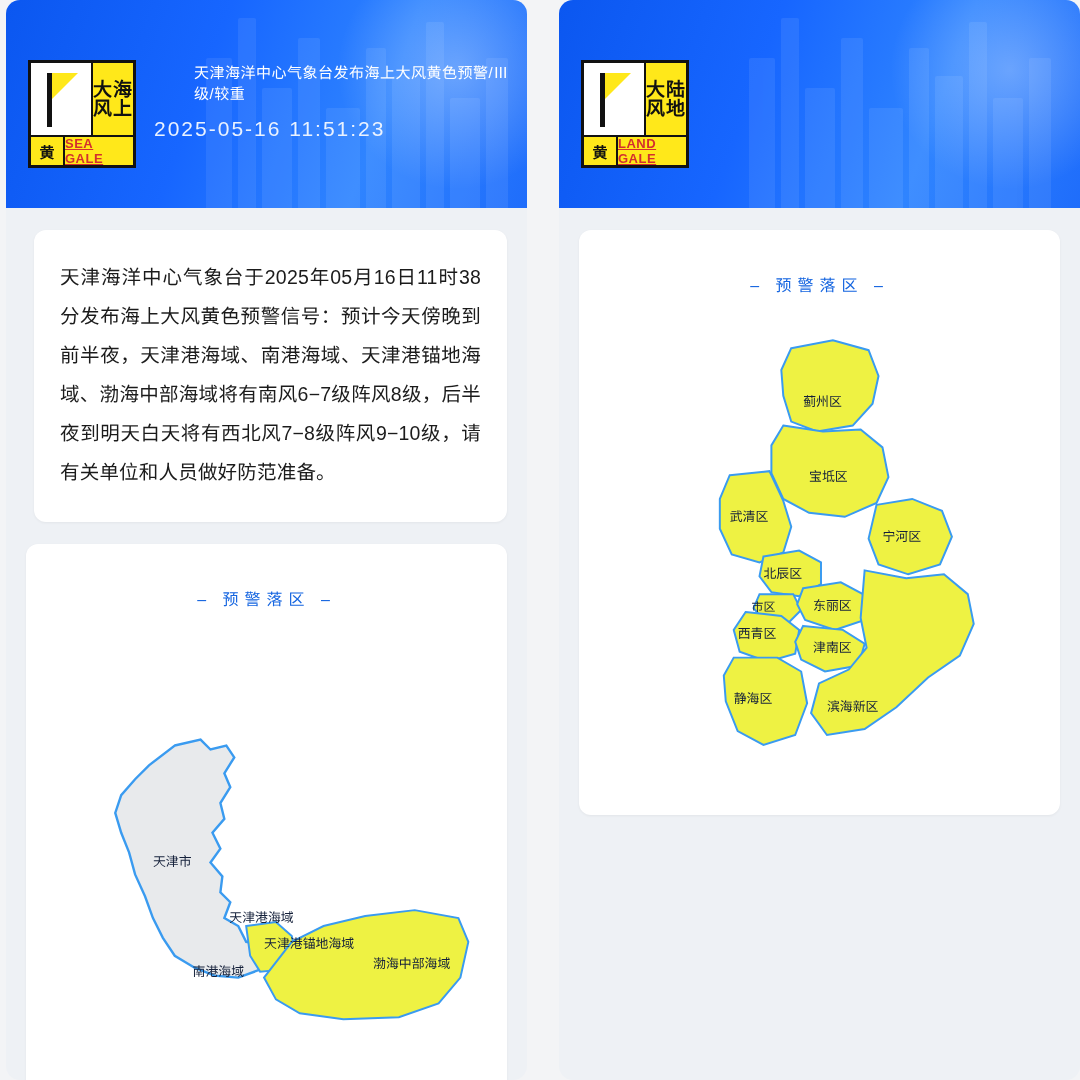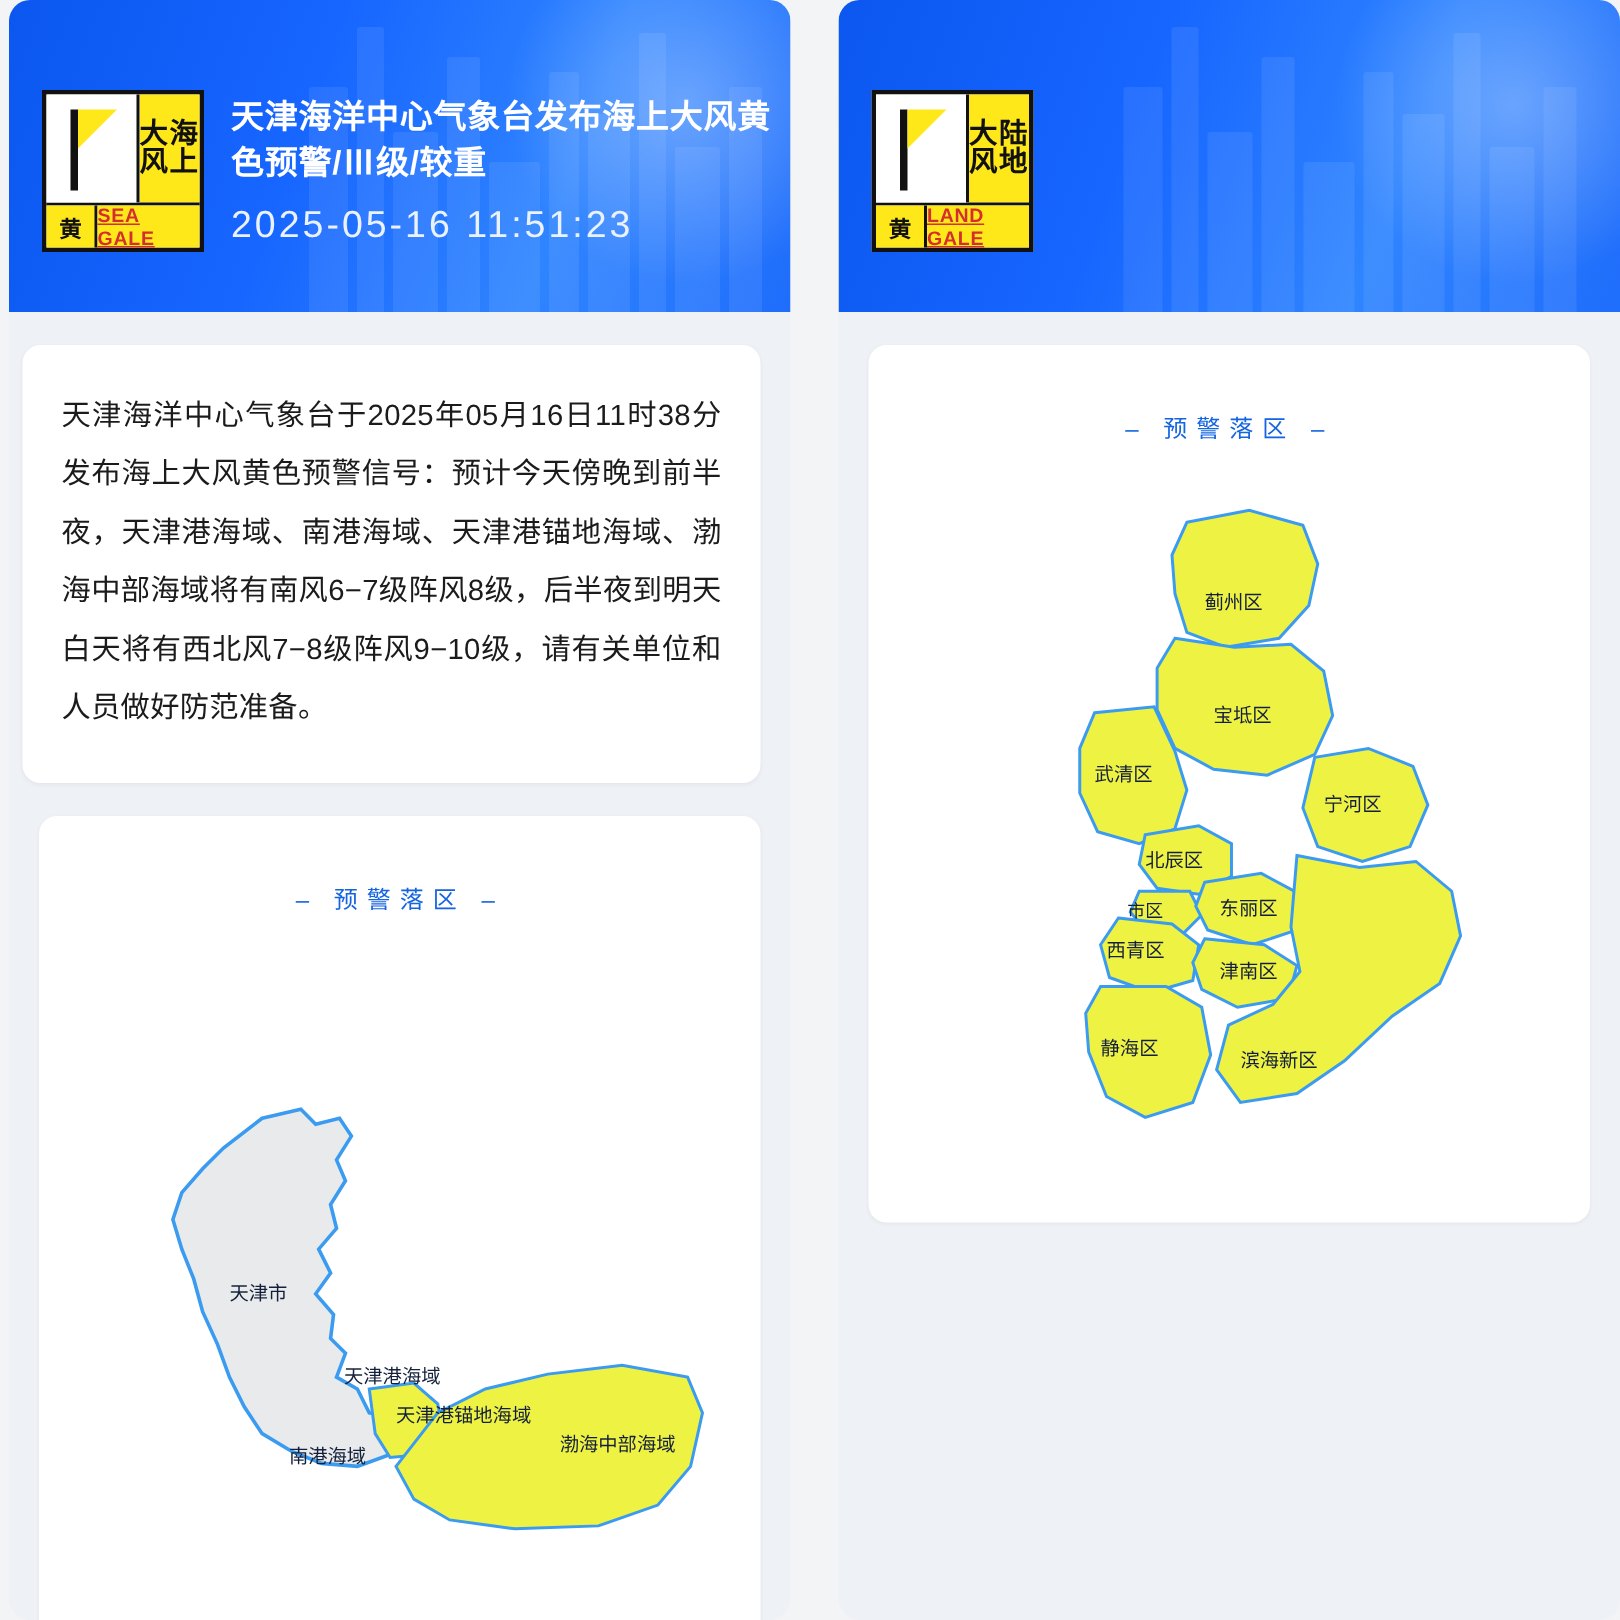--- a/index.html
+++ b/index.html
@@ -142,39 +142,40 @@
     justify-content: center;
     letter-spacing: 0.5px;
     text-decoration: underline;
   }
   .head-text {
     margin-left: 18px;
     color: #ffffff;
     padding-top: 2px;
   }
   .head-title {
-    font-size: 22px;
-    font-weight: 700;
+    font-size: 15px;
+    font-weight: 400;
     line-height: 1.42;
     max-width: 360px;
     letter-spacing: 0.5px;
+    margin-left: 40px;
   }
   .head-time {
     margin-top: 12px;
-    font-size: 25px;
+    font-size: 21px;
     font-weight: 400;
     letter-spacing: 2px;
     color: #eaf2ff;
   }
 
   
   .panel {
     background: #ffffff;
     border-radius: 12px;
-    margin: 22px 20px 0 9px;
+    margin: 22px 20px 0 28px;
     padding: 28px 26px 30px 26px;
     box-shadow: 0 1px 3px rgba(0,0,0,0.05);
   }
   .panel p {
     margin: 0;
     font-size: 19.5px;
     line-height: 2.0;
     color: #1b1b1b;
     text-align: justify;
     letter-spacing: 0.2px;

